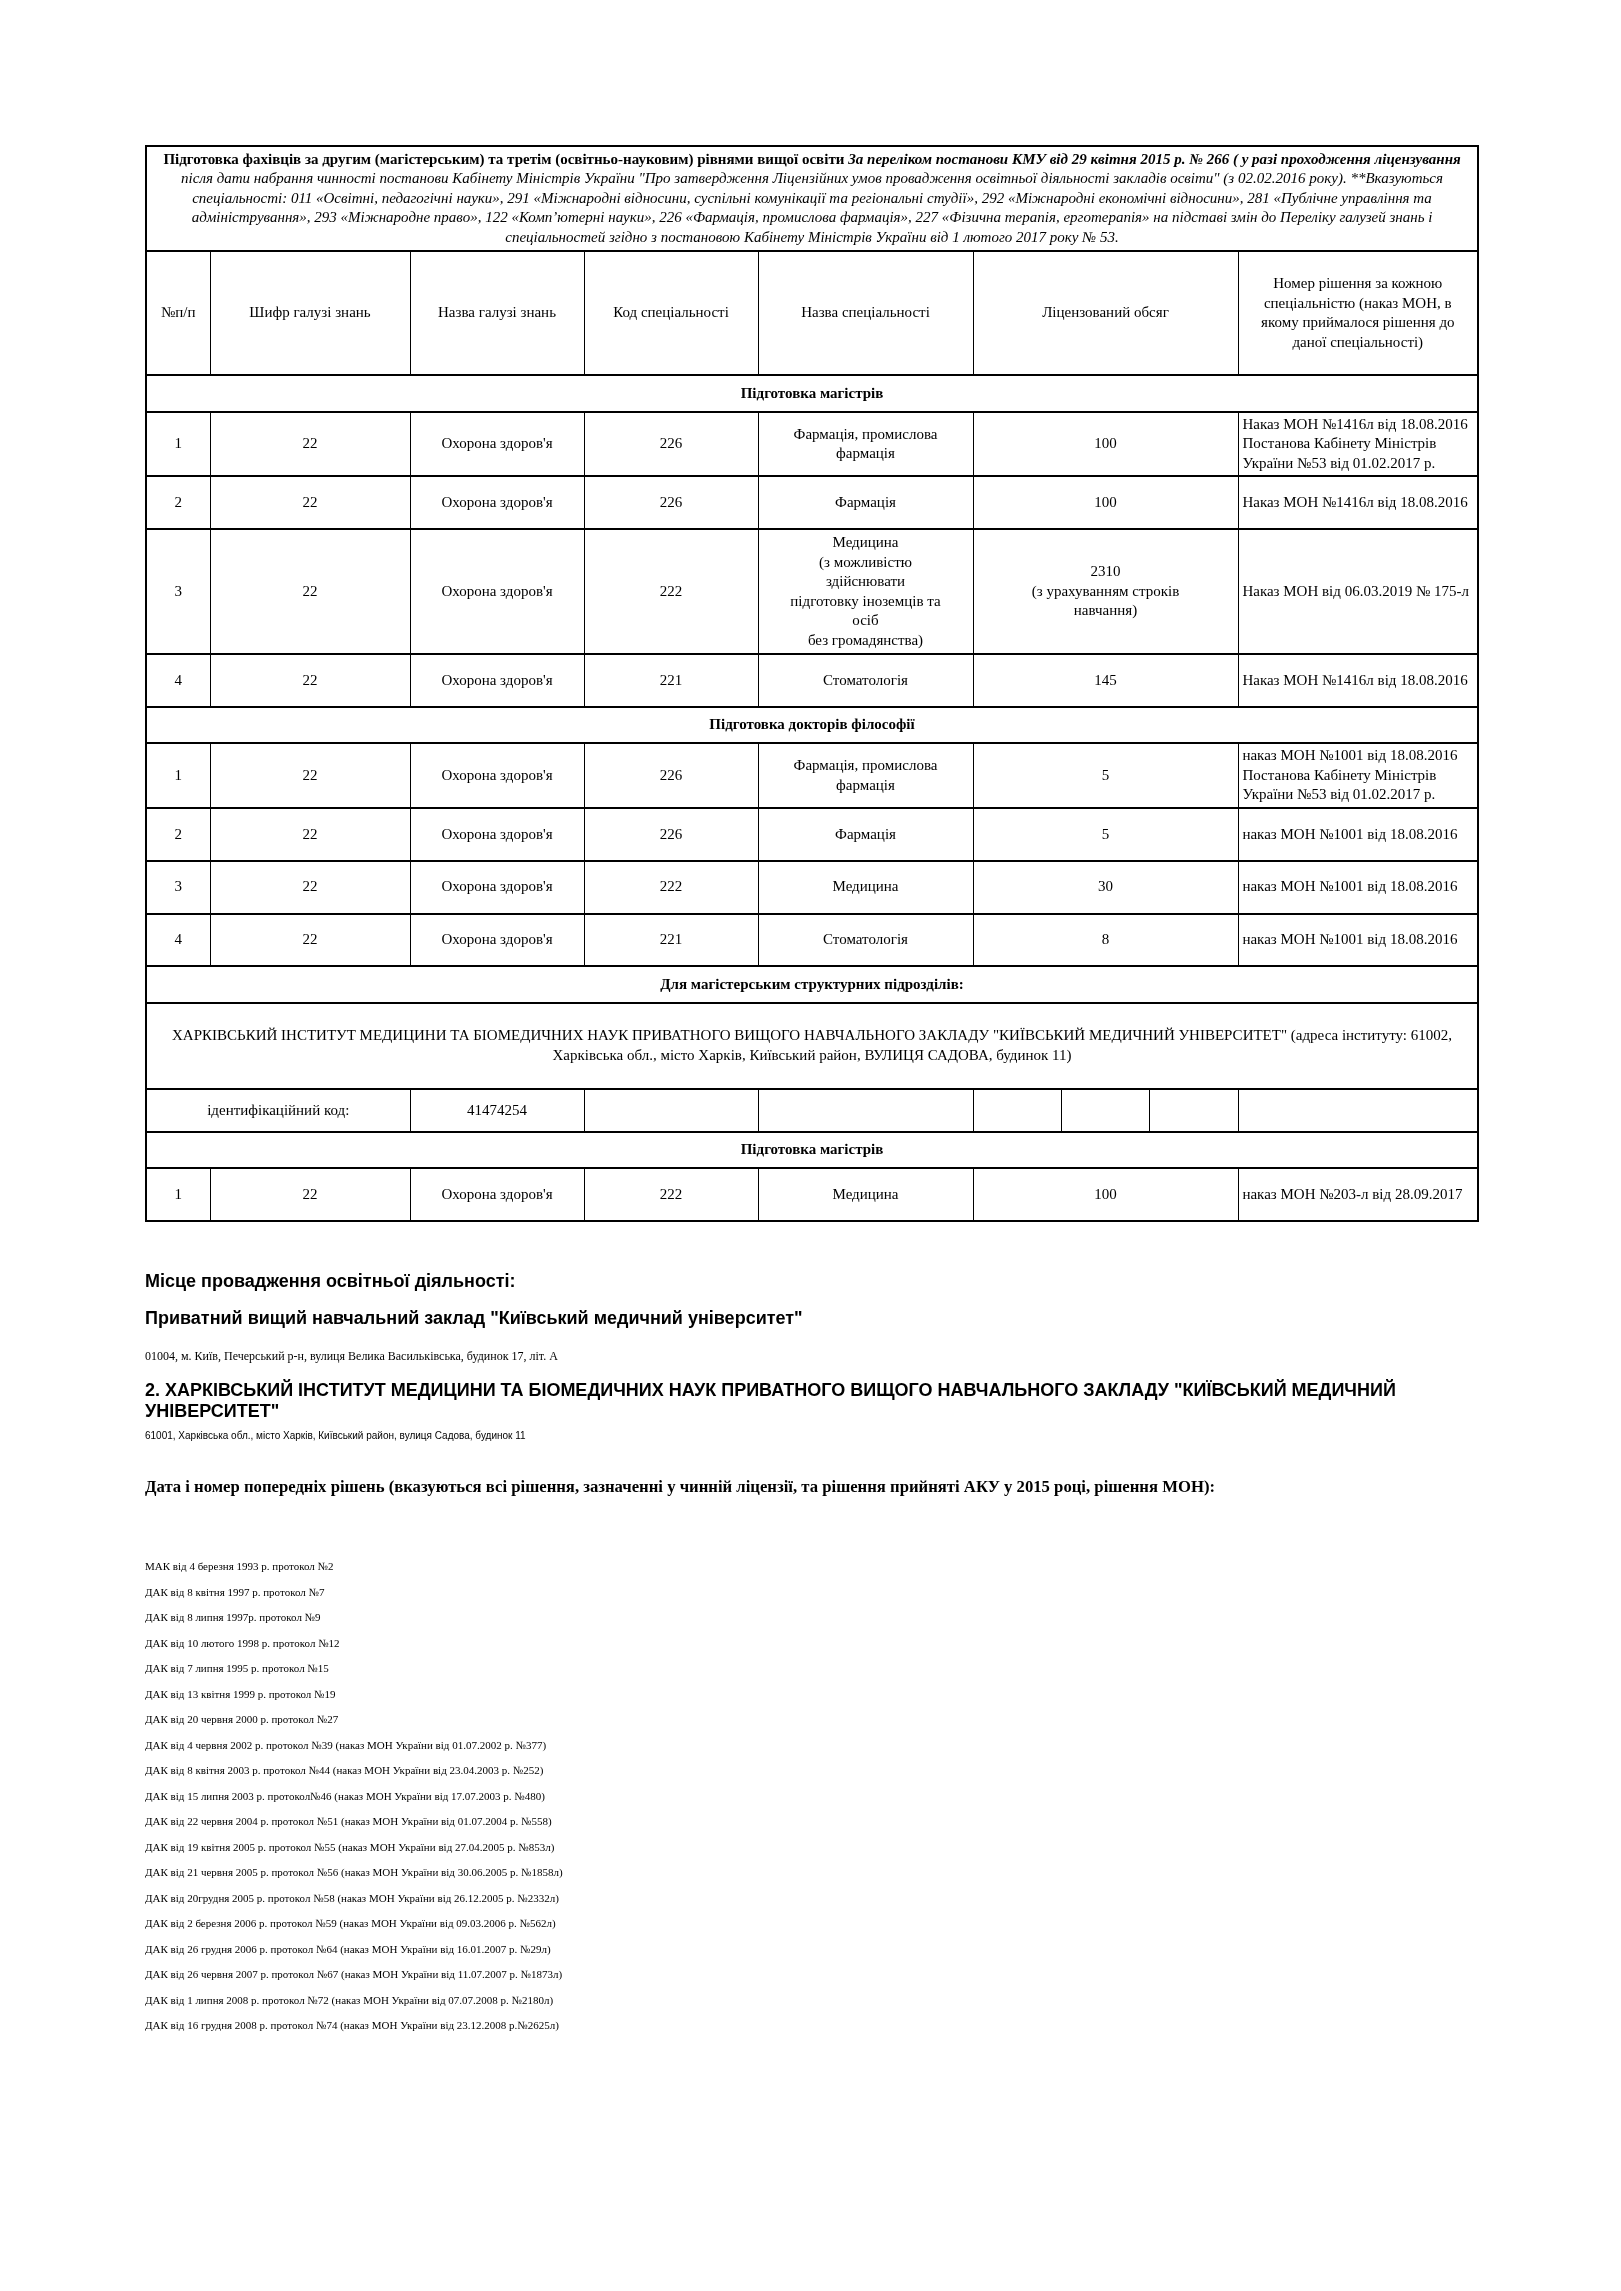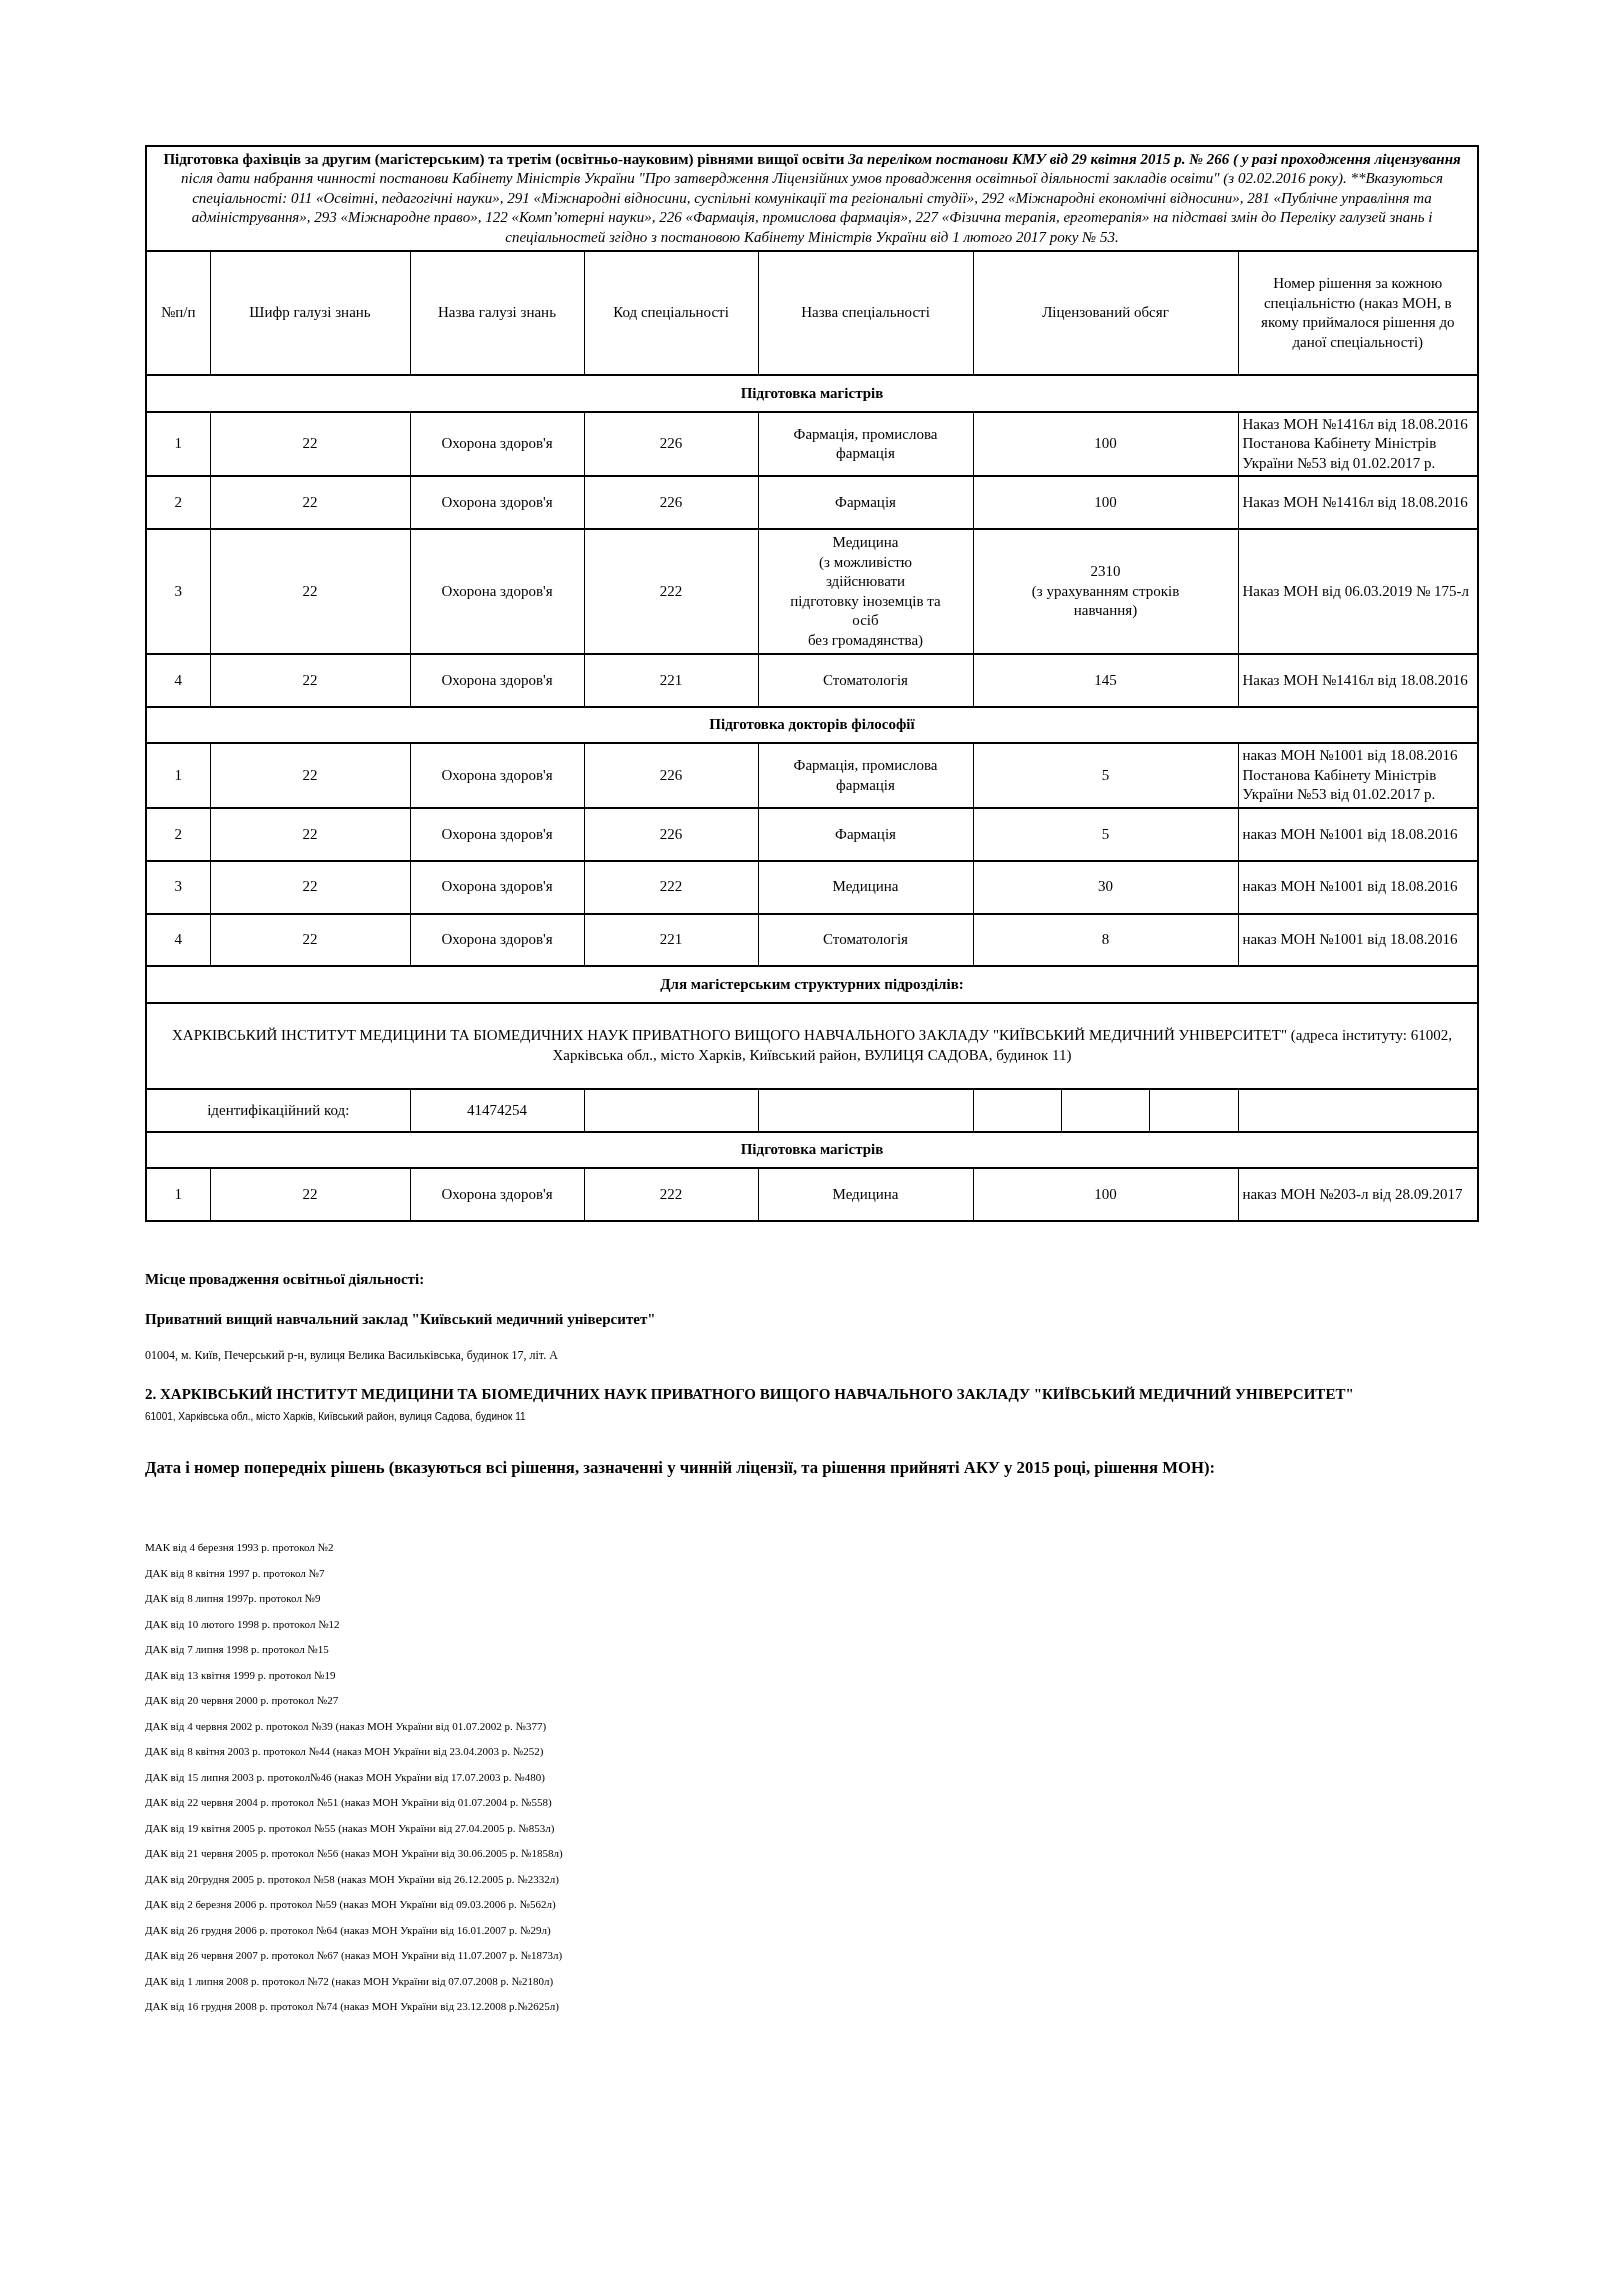--- a/index.html
+++ b/index.html
@@ -39,21 +39,21 @@
   td.left { text-align:left; padding:2px 3.9px; }
 
   .branch-cell {
     font-weight:bold; font-size:17px; line-height:1.5;
     height:78px; vertical-align:top; padding-top:4.9px;
   }
   .id-label { font-weight:bold; text-align:left; height:35px; }
   .id-value { font-weight:bold; }
 
   .footer { margin-top:49px; }
-  .f-sans-bold { font-family:Liberation Serif, serif; font-weight:bold; font-size:15px; margin-top:23px; }
+  .f-sans-bold { font-family:Liberation Sans, sans-serif; font-weight:bold; font-size:18px; margin-top:16px; }
   .f-serif     { font-size:12px; margin-top:20px; }
   .f-sans      { font-family:Liberation Sans, sans-serif; font-size:10px; margin-top:7.8px; }
   .decisions-heading { font-weight:bold; font-size:16.7px; margin-top:36px; }
   .decisions { margin-top:57px; font-size:11px; }
   .decisions div { line-height:25.5px; }
 </style>
 </head>
 <body>
 
 <div class="page" data-name="document-page">
@@ -206,21 +206,21 @@
     <div class="f-sans-bold" data-name="provider-name">Приватний вищий навчальний заклад "Київський медичний університет"</div>
     <div class="f-serif" data-name="provider-address">01004, м. Київ, Печерський р-н, вулиця Велика Васильківська, будинок 17, літ. А</div>
     <div class="f-sans-bold" data-name="branch-line">2. ХАРКІВСЬКИЙ ІНСТИТУТ МЕДИЦИНИ ТА БІОМЕДИЧНИХ НАУК ПРИВАТНОГО ВИЩОГО НАВЧАЛЬНОГО ЗАКЛАДУ "КИЇВСЬКИЙ МЕДИЧНИЙ УНІВЕРСИТЕТ"</div>
     <div class="f-sans" data-name="branch-address">61001, Харківська обл., місто Харків, Київський район, вулиця Садова, будинок 11</div>
     <div class="decisions-heading" data-name="decisions-heading">Дата і номер попередніх рішень (вказуються всі рішення, зазначенні у чинній ліцензії,  та рішення  прийняті АКУ у 2015 році, рішення МОН):</div>
     <div class="decisions" id="decisions-list" data-name="decisions-list">
         <div data-name="decision-line">МАК від 4 березня 1993 р. протокол №2</div>
         <div data-name="decision-line">ДАК від 8 квітня 1997 р. протокол №7</div>
         <div data-name="decision-line">ДАК від 8 липня 1997р. протокол №9</div>
         <div data-name="decision-line">ДАК від 10 лютого 1998 р. протокол №12</div>
-        <div data-name="decision-line">ДАК від 7 липня 1998 р. протокол №15</div>
+        <div data-name="decision-line">ДАК від 7 липня 1995 р. протокол №15</div>
         <div data-name="decision-line">ДАК від 13 квітня 1999 р. протокол №19</div>
         <div data-name="decision-line">ДАК від 20 червня 2000 р. протокол №27</div>
         <div data-name="decision-line">ДАК від 4 червня 2002 р. протокол №39 (наказ МОН України від 01.07.2002 р. №377)</div>
         <div data-name="decision-line">ДАК від 8 квітня 2003 р. протокол №44 (наказ МОН України від 23.04.2003 р. №252)</div>
         <div data-name="decision-line">ДАК від 15 липня 2003 р. протокол№46 (наказ МОН України від 17.07.2003 р. №480)</div>
         <div data-name="decision-line">ДАК від 22 червня 2004 р. протокол №51 (наказ МОН України від 01.07.2004 р. №558)</div>
         <div data-name="decision-line">ДАК від 19 квітня 2005 р. протокол №55 (наказ МОН України від 27.04.2005 р. №853л)</div>
         <div data-name="decision-line">ДАК від 21 червня 2005 р. протокол №56 (наказ МОН України від 30.06.2005 р. №1858л)</div>
         <div data-name="decision-line">ДАК від 20грудня 2005 р. протокол №58 (наказ МОН України від 26.12.2005 р. №2332л)</div>
         <div data-name="decision-line">ДАК від 2 березня 2006 р. протокол №59 (наказ МОН України від 09.03.2006 р. №562л)</div>

